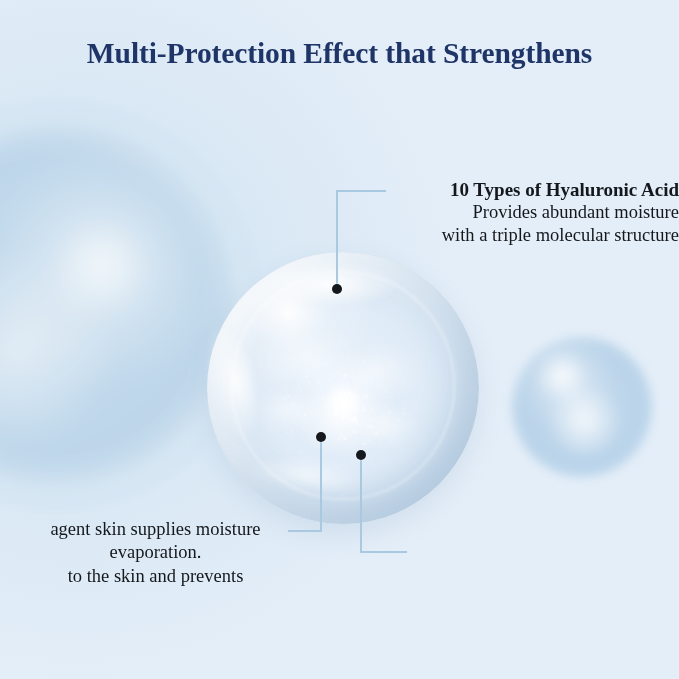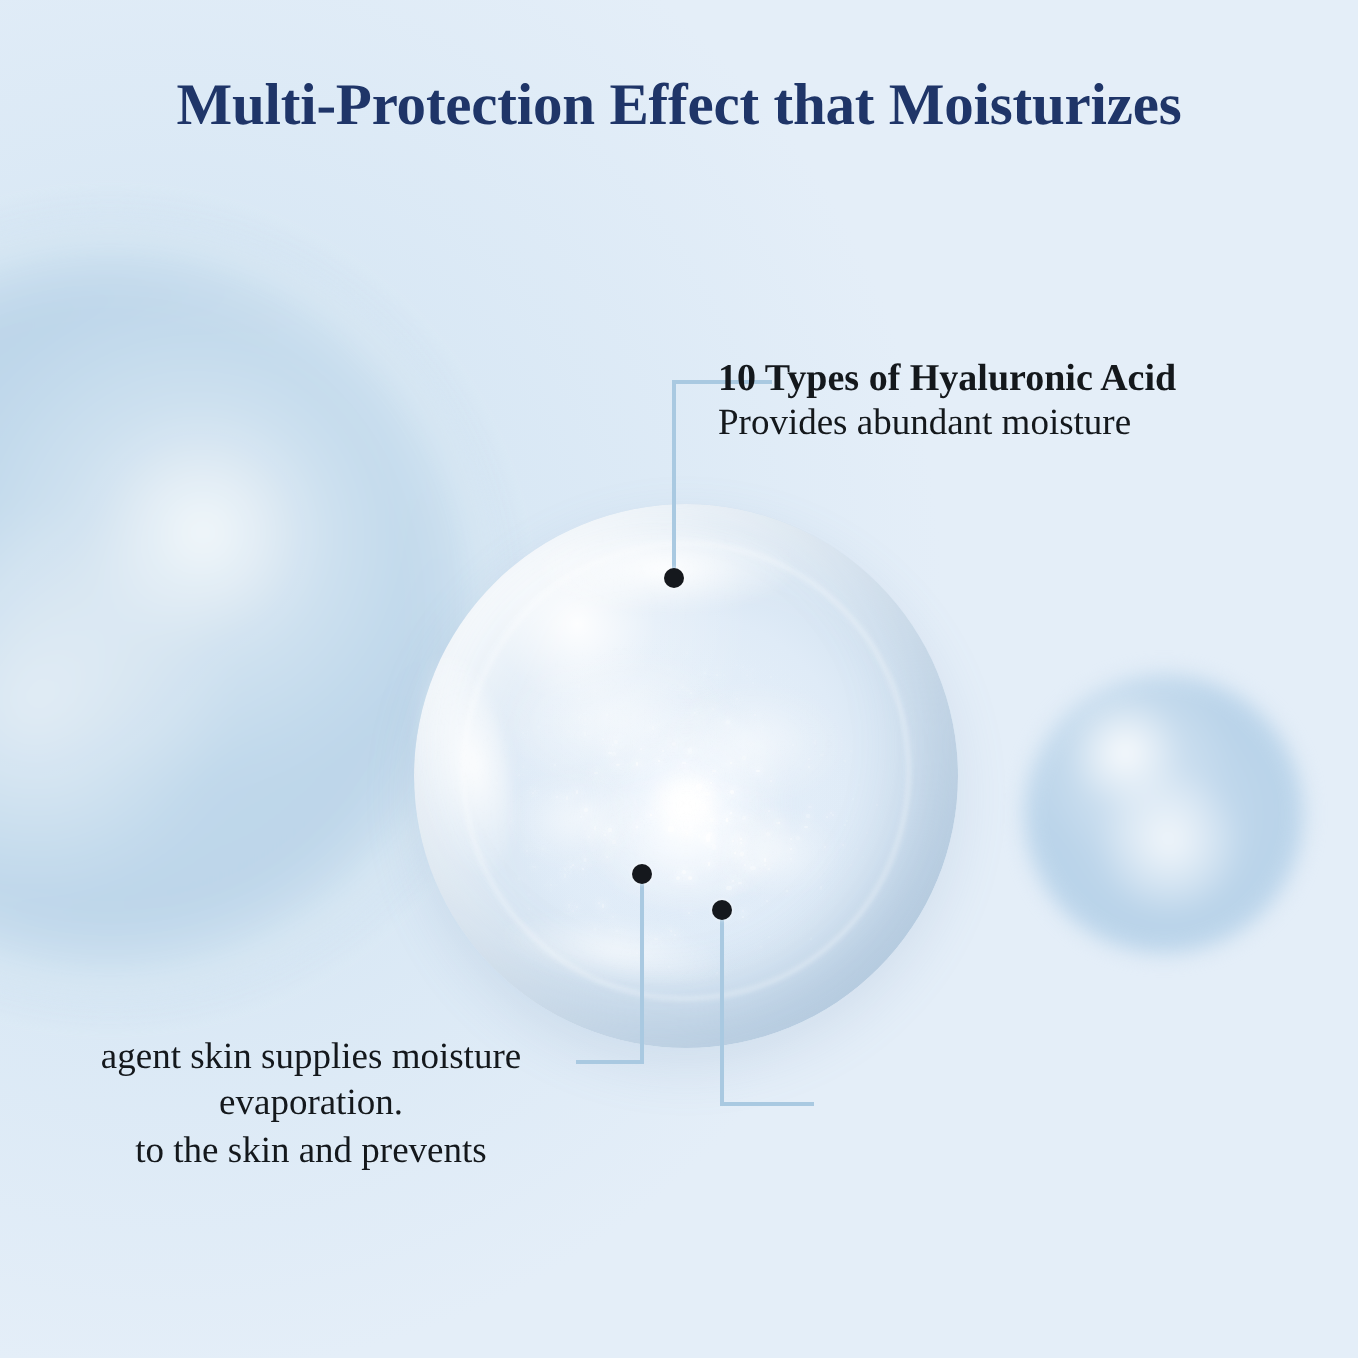--- a/index.html
+++ b/index.html
@@ -133,21 +133,21 @@
     letter-spacing:-.1px;
   }
   .callout{position:absolute;color:#14181c;}
   .callout .head{
     display:block;font-weight:bold;font-size:19px;line-height:1.22;
   }
   .callout .body{
     display:block;font-size:18.5px;line-height:1.26;
   }
 
-  #callout-hyaluronic{left:359px;top:178px;width:320px;text-align:left;}
+  #callout-hyaluronic{left:359px;top:178px;width:320px;text-align:right;}
   #callout-aquaxyl{left:0px;top:518px;width:311px;text-align:center;}
   #callout-mineral{left:359px;top:537px;width:320px;text-align:center;}
 </style>
 </head>
 <body>
 
 <div id="stage">
 
   <div class="bub" id="bubble-left"></div>
   <div class="bub" id="bubble-left-rim"></div>
@@ -359,26 +359,27 @@
 
   <div class="line" style="left:320px;top:441px;width:1.6px;height:91px;"></div>
   <div class="line" style="left:288px;top:530px;width:34px;height:1.6px;"></div>
   <div class="dot" style="left:316px;top:432px;"></div>
 
   <div class="line" style="left:360px;top:459px;width:1.6px;height:93px;"></div>
   <div class="line" style="left:360px;top:551px;width:47px;height:1.6px;"></div>
   <div class="dot" style="left:356px;top:450px;"></div>
 
   <div id="title">
-    <span>Multi-Protection Effect that Moisturizes</span><br>
+    <span>Multi-Protection Effect that Strengthens</span><br>
   </div>
 
   <div class="callout" id="callout-hyaluronic">
     <span class="head">10 Types of Hyaluronic Acid</span>
     <span class="body">Provides abundant moisture</span>
+    <span class="body">with a triple molecular structure</span>
   </div>
 
   <div class="callout" id="callout-aquaxyl">
     <span class="body">agent skin supplies moisture</span>
     <span class="body">evaporation.</span>
     <span class="body">to the skin and prevents</span>
   </div>
 
 
 </div>

